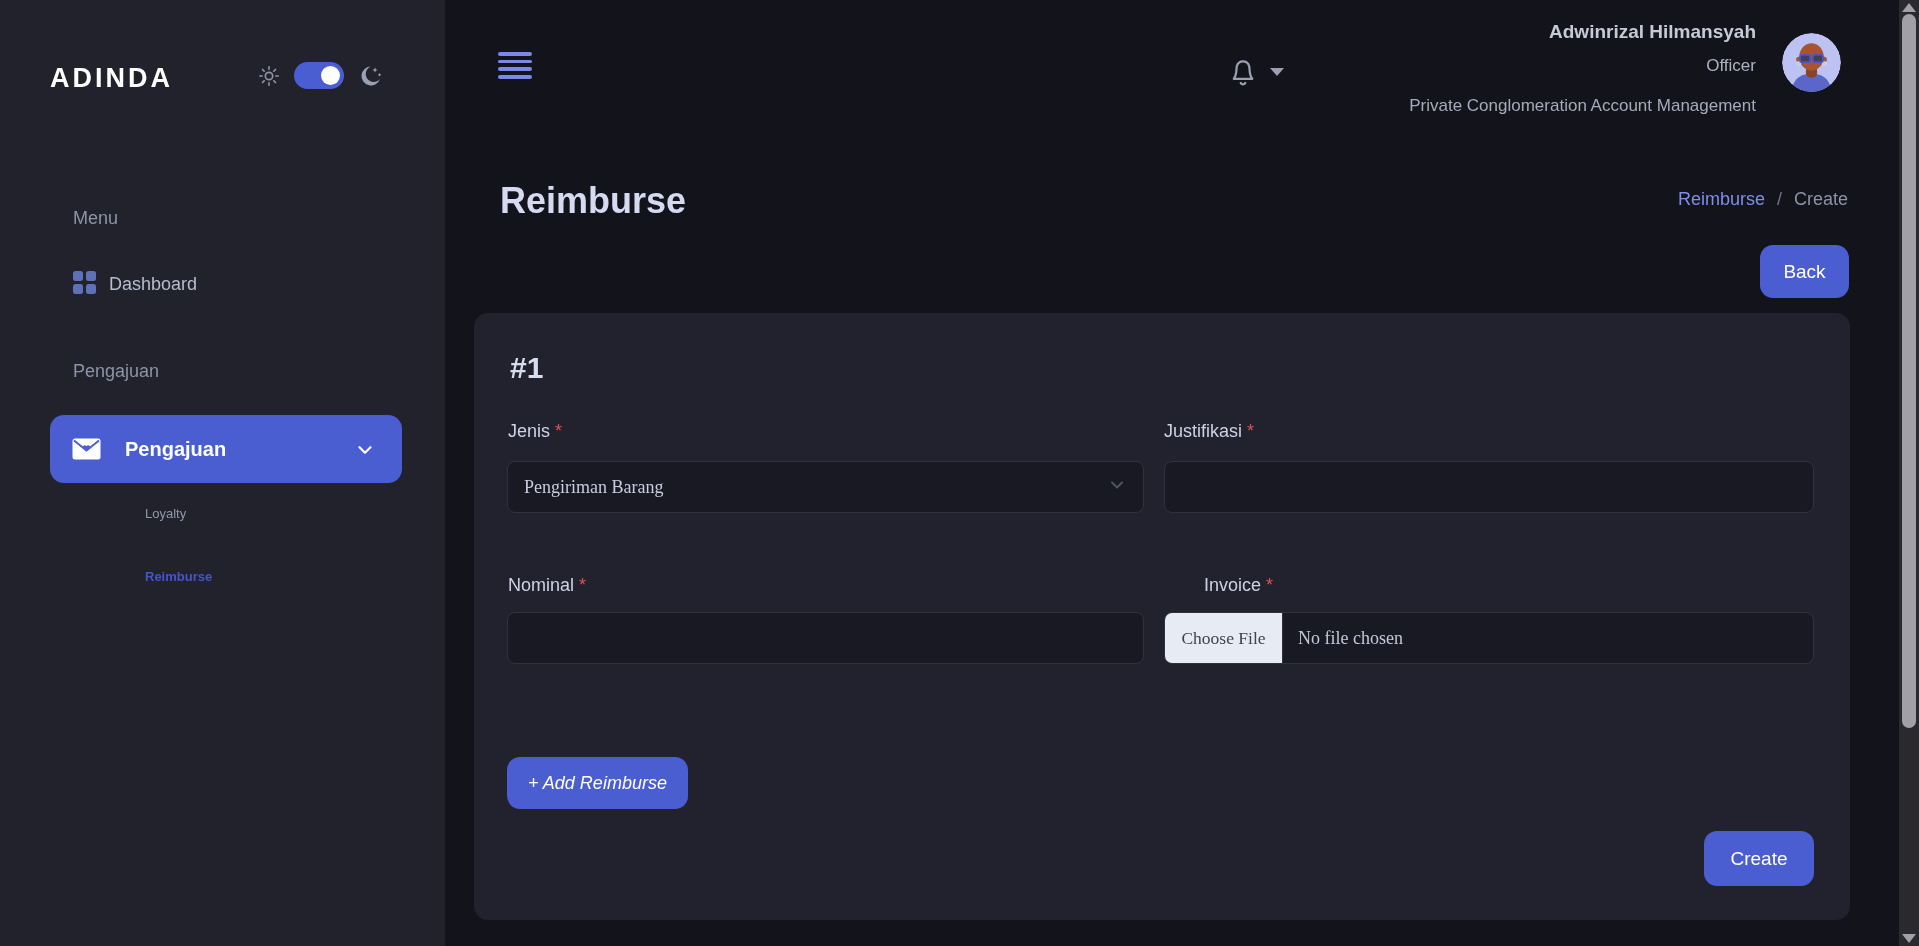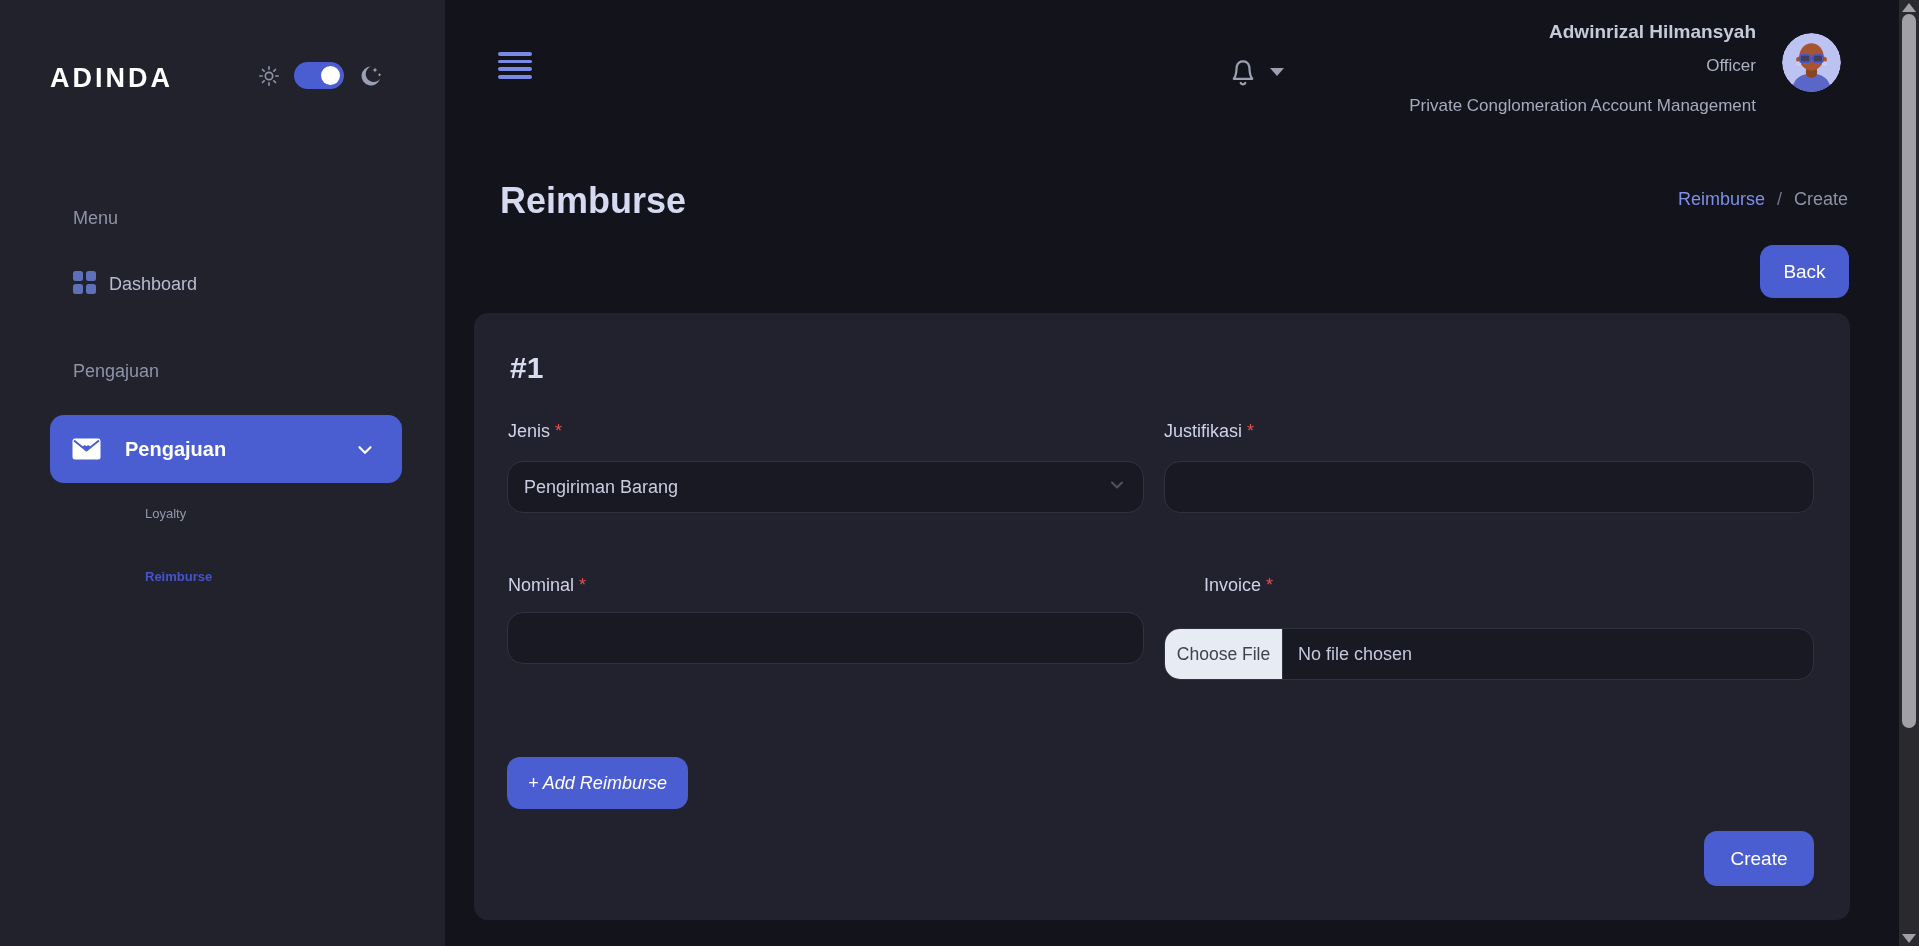--- a/index.html
+++ b/index.html
@@ -83,33 +83,33 @@
   }
   .entry-number { position: absolute; left: 36px; top: 38px; font-size: 30px; font-weight: 800; color: #d8dcef; }
   .field-label { position: absolute; font-size: 18px; color: #ced2e6; }
   .field-label .req { color: #e05252; margin-left: 5px; }
   .lb-jenis       { left: 34px;  top: 108px; }
   .lb-justifikasi { left: 690px; top: 108px; }
   .lb-nominal     { left: 34px;  top: 262px; }
   .lb-invoice     { left: 690px; top: 262px; margin-left: 40px; }
   .control {
     position: absolute; height: 52px; background: #191923;
-    border: 1px solid #31323f; border-radius: 16px;
+    border: 1px solid #31323f; border-radius: 8px; font-family: Liberation Serif, serif;
   }
   .ct-row1 { top: 148px; }
   .ct-row2 { top: 299px; }
   .ct-col1 { left: 33px;  width: 637px; }
   .ct-col2 { left: 690px; width: 650px; }
   .select-box { display: flex; align-items: center; justify-content: space-between; padding: 0 16px; cursor: pointer; }
   .select-box .sel-value { font-size: 18px; color: #c9cddf; }
   .text-input {
     width: 100%; height: 100%; background: transparent; border: none; outline: none;
     color: #c9cddf; font-size: 18px; font-family: inherit; padding: 0 16px;
   }
-  .file-box { display: flex; align-items: stretch; overflow: hidden; margin-top: 16px; }
+  .file-box { display: flex; align-items: stretch; overflow: hidden; }
   .file-btn {
     width: 118px; background: #e7ebf3; color: #3f4350; font-size: 17.5px;
     display: flex; align-items: center; justify-content: center; cursor: pointer;
     border-right: 1px solid #31323f;
   }
   .file-status { display: flex; align-items: center; padding-left: 15px; font-size: 18px; color: #c4c8da; }
   .btn-add { position: absolute; left: 33px; top: 444px; height: 52px; padding: 0 21px; font-size: 18px; font-style: italic; }
   .btn-create { position: absolute; left: 1230px; top: 518px; width: 110px; height: 55px; font-size: 19px; }
 
   

